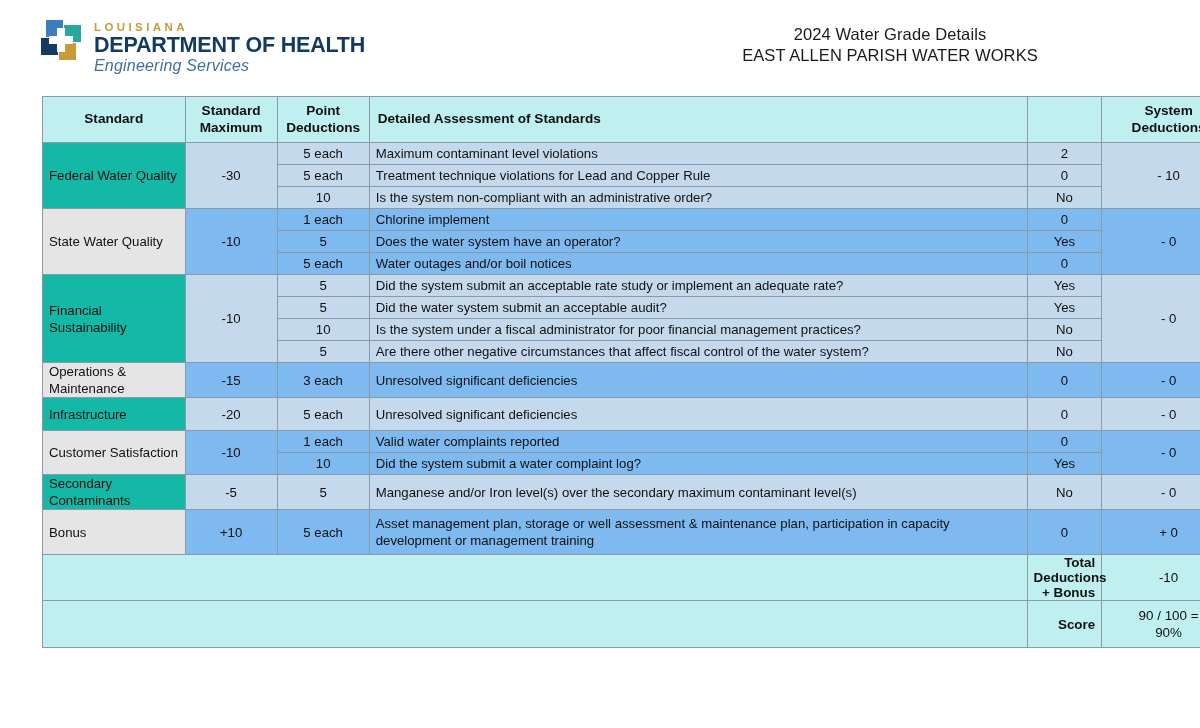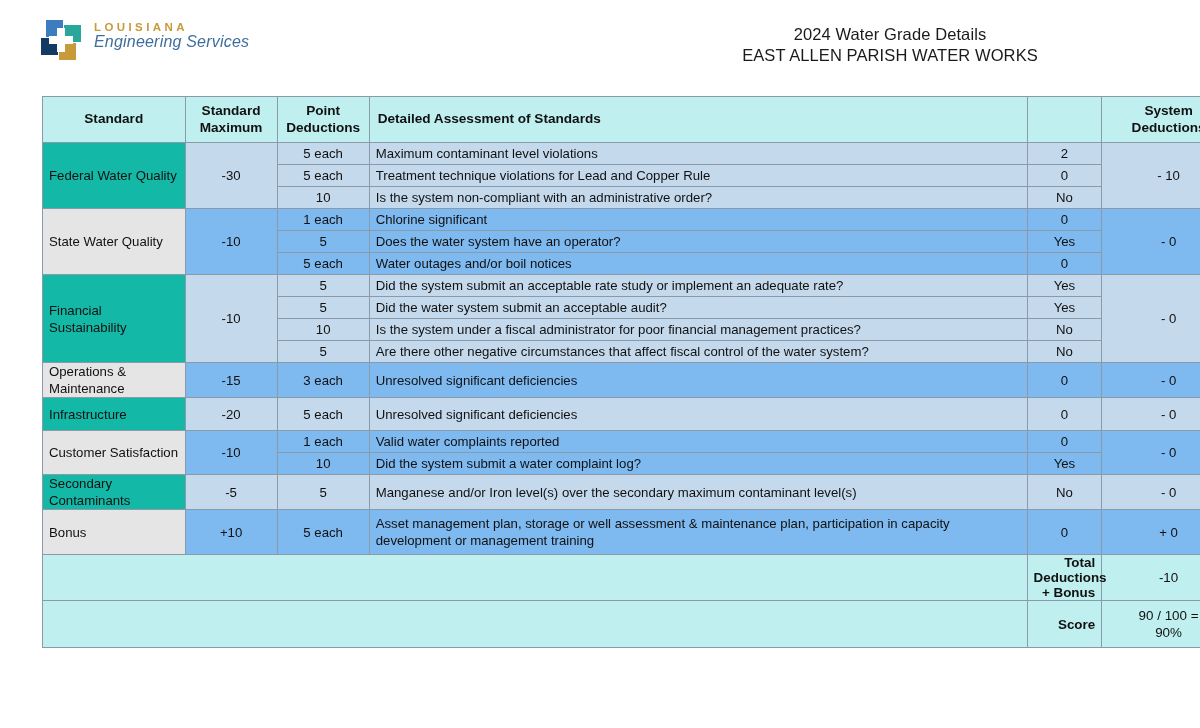--- a/index.html
+++ b/index.html
@@ -69,20 +69,21 @@
         <svg width="44" height="44" viewBox="0 0 44 44" aria-hidden="true">
           <rect x="6" y="1" width="17" height="17" fill="#3C7DBF"></rect>
           <rect x="24" y="6" width="17" height="17" fill="#2AA79B"></rect>
           <rect x="1" y="19" width="17" height="17" fill="#123A63"></rect>
           <rect x="19" y="24" width="17" height="17" fill="#C79A3A"></rect>
           <path d="M17 9 h8 v8 h8 v8 h-8 v8 h-8 v-8 h-8 v-8 h8 z" fill="#ffffff"></path>
         </svg>
       </div>
       <div class="logo-text">
         <div class="logo-l1">LOUISIANA</div>
+        <div class="logo-l2">DEPARTMENT OF HEALTH</div>
         <div class="logo-l3">Engineering Services</div>
       </div>
     </div>
 
     <div class="titles">
       <div class="title1">2024  Water Grade Details</div>
       <div class="title2">EAST ALLEN PARISH WATER WORKS</div>
     </div>
 
   </div>
@@ -122,21 +123,21 @@
         </tr>
         <tr>
           <td class="c band-l" style="height: 21px;">10</td>
           <td class="desc band-l">Is the system non-compliant with an administrative order?</td>
           <td class="c band-l">No</td>
         </tr>
         <tr>
           <td class="std navy" rowspan="3">State Water Quality</td>
           <td class="c band-d" rowspan="3">-10</td>
           <td class="c band-d" style="height: 21px;">1 each</td>
-          <td class="desc band-d">Chlorine significant</td>
+          <td class="desc band-d">Chlorine implement</td>
           <td class="c band-d">0</td>
           <td class="sysded band-d" rowspan="3">- 0</td>
         </tr>
         <tr>
           <td class="c band-d" style="height: 21px;">5</td>
           <td class="desc band-d">Does the water system have an operator?</td>
           <td class="c band-d">Yes</td>
         </tr>
         <tr>
           <td class="c band-d" style="height: 21px;">5 each</td>

